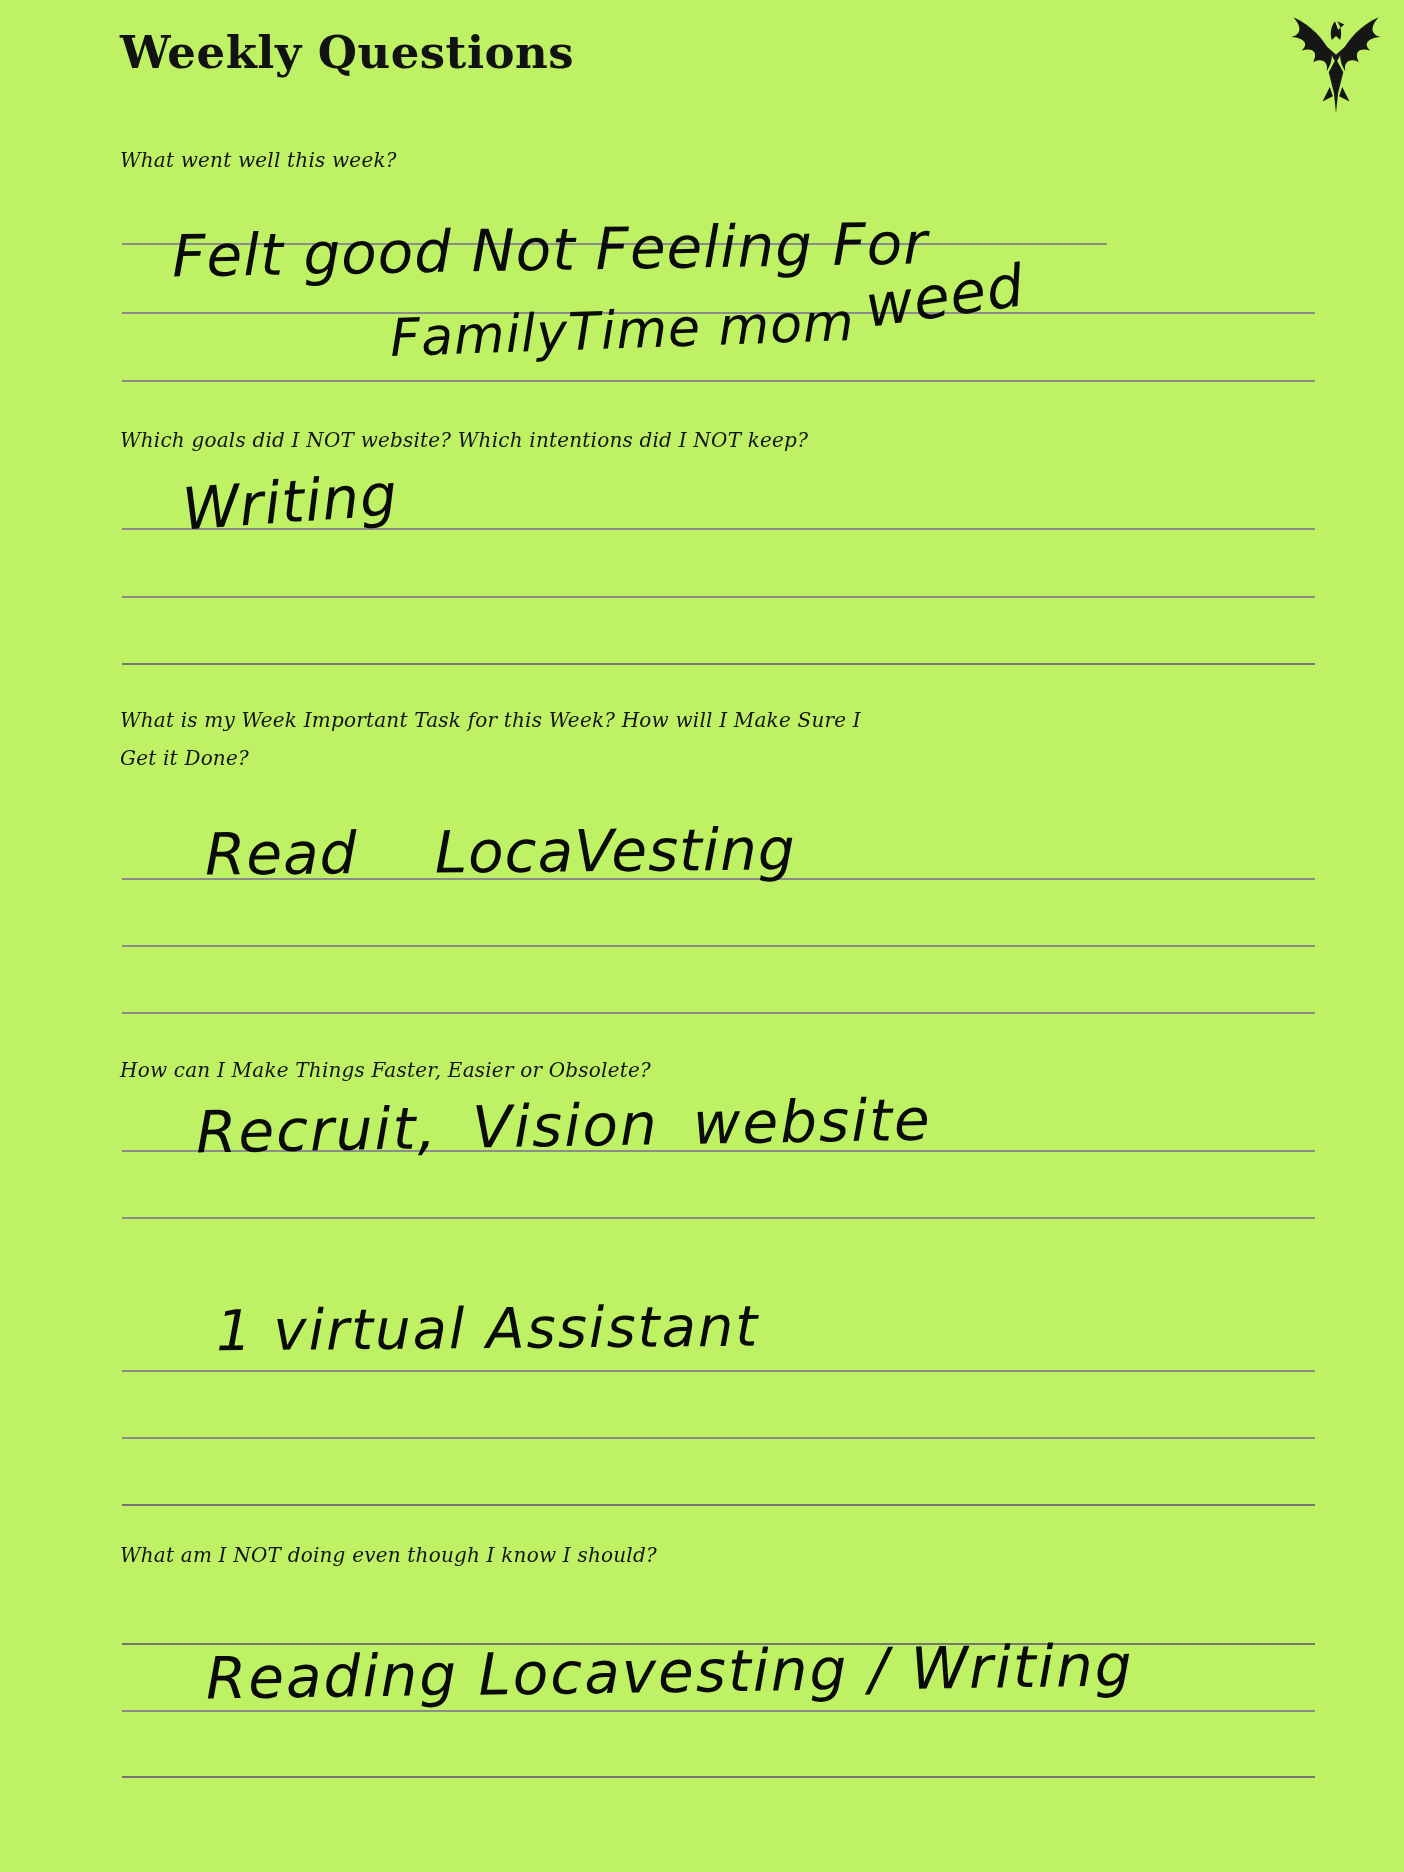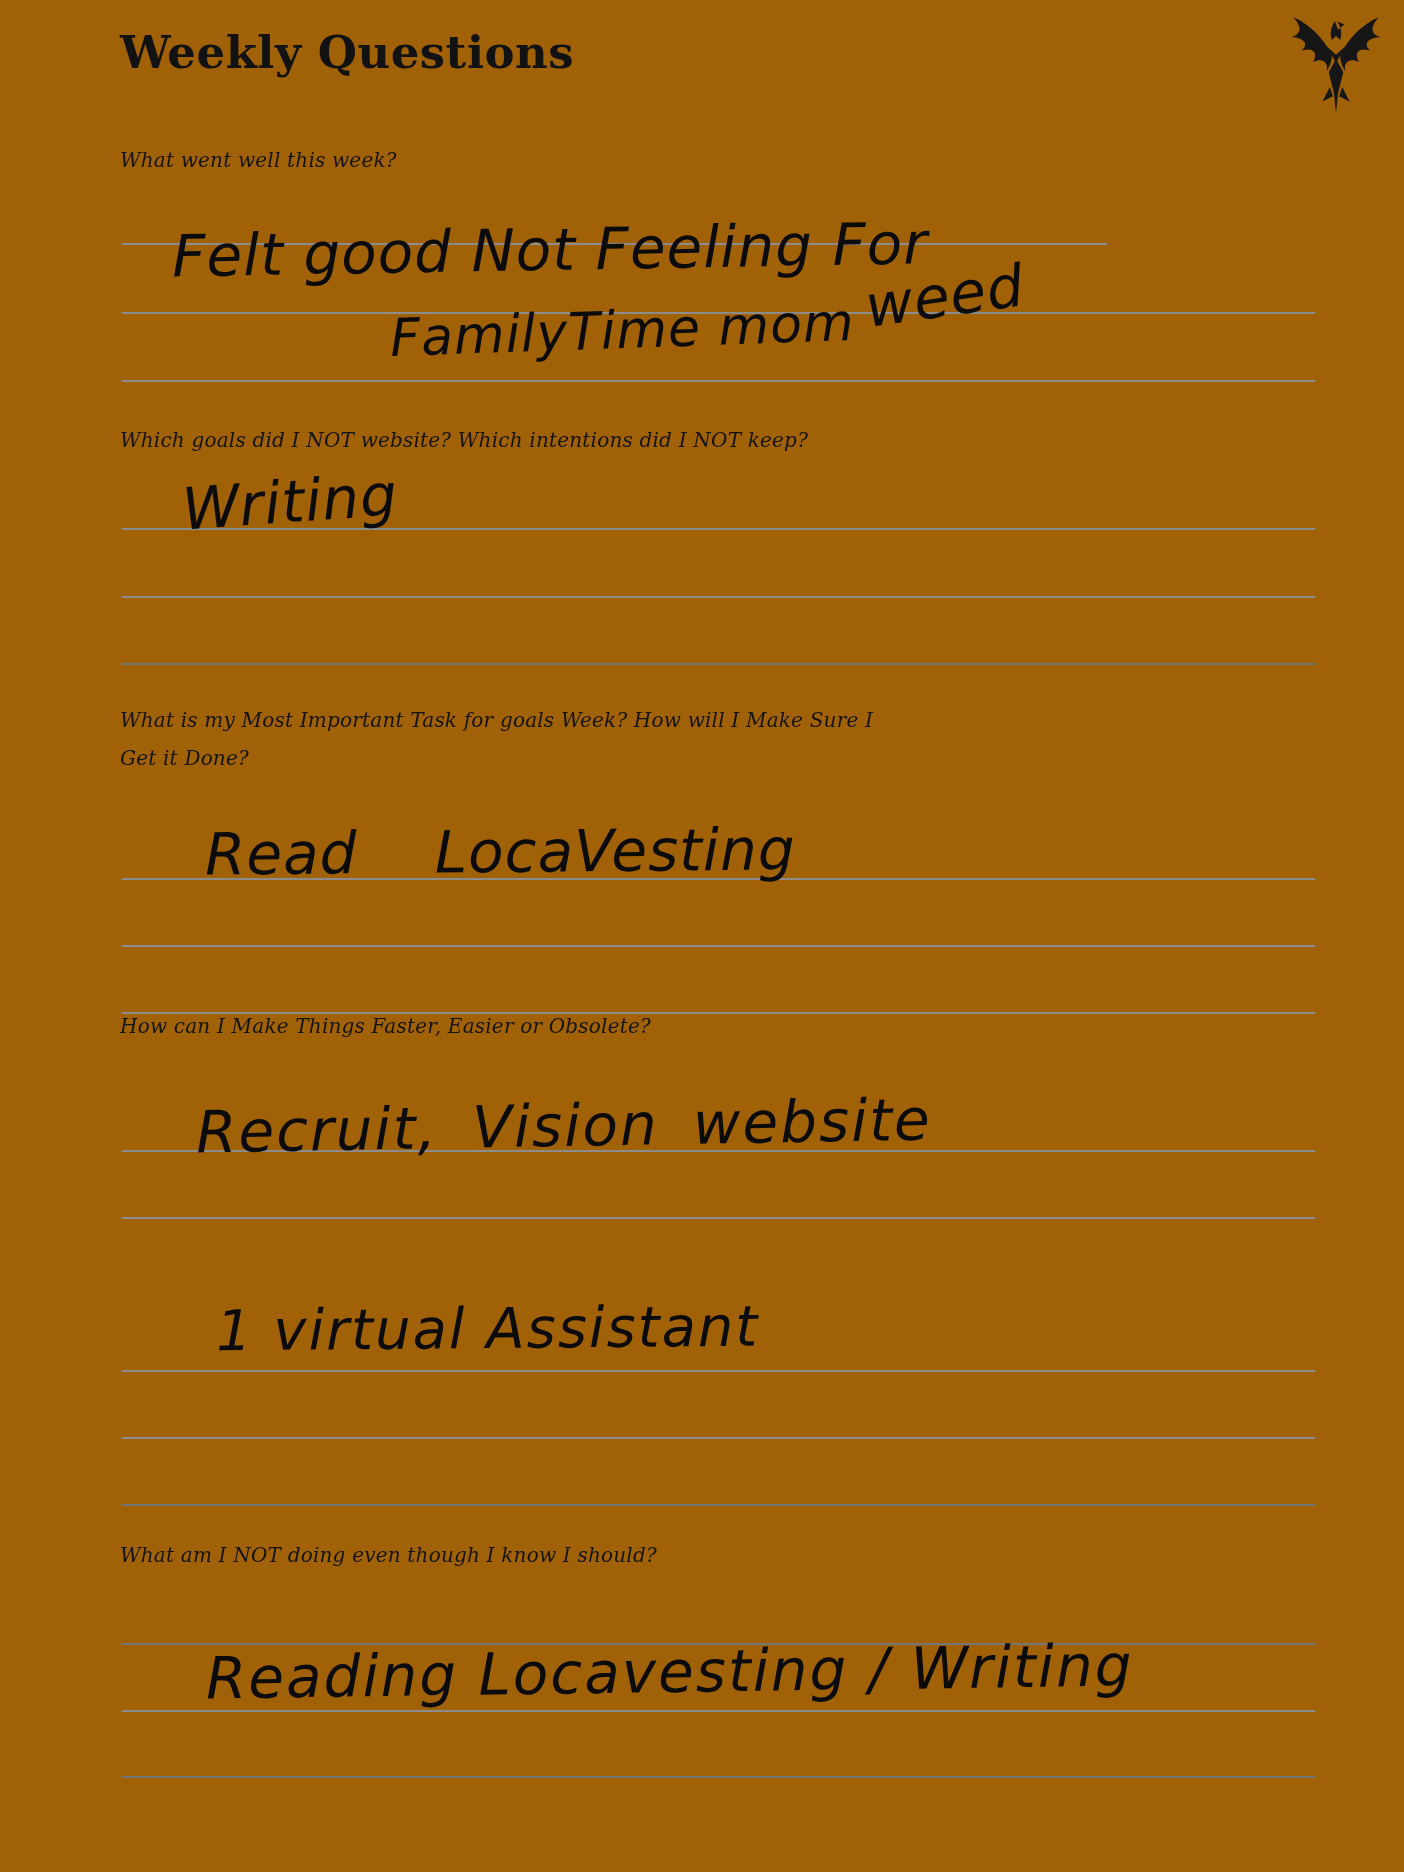--- a/index.html
+++ b/index.html
@@ -1,20 +1,20 @@
 <!DOCTYPE html>
 <html><head>
 <meta charset="utf-8">
 <style>
   html,body{margin:0;padding:0;background:#ffffff;}
   .page{
     position:relative;
     width:1404px;
     height:1872px;
-    background:#a16207;
+    background:#bef264;
     overflow:hidden;
     font-family:"DejaVu Serif", serif;
     color:#121212;
   }
   .title{
     position:absolute;
     left:120px; top:26px;
     margin:0;
     font-family:"DejaVu Serif", serif;
     font-weight:bold;
@@ -93,30 +93,30 @@
   <span class="hw" style="left:390px; top:300px; font-size:52px; transform:rotate(-2deg);">FamilyTime mom</span>
 
   <div class="q" style="top:428px">Which goals did I NOT website? Which intentions did I NOT keep?</div>
 
   <div class="rule" style="top:528px"></div>
   <div class="rule" style="top:596px"></div>
   <div class="rule dark" style="top:663px"></div>
 
   <span class="hw" style="left:182px; top:468px; font-size:58px; transform:rotate(-4deg);">Writing</span>
 
-  <div class="q" style="top:708px">What is my Most Important Task for goals Week? How will I Make Sure I</div>
+  <div class="q" style="top:708px">What is my Week Important Task for this Week? How will I Make Sure I</div>
   <div class="q" style="top:746px">Get it Done?</div>
 
   <div class="rule" style="top:878px"></div>
   <div class="rule" style="top:945px"></div>
   <div class="rule" style="top:1012px"></div>
 
   <span class="hw" style="left:205px; top:818px; font-size:58px; word-spacing:58px; transform:rotate(-0.5deg);">Read LocaVesting</span>
 
-  <div class="q" style="top:1014px">How can I Make Things Faster, Easier or Obsolete?</div>
+  <div class="q" style="top:1058px">How can I Make Things Faster, Easier or Obsolete?</div>
 
   <div class="rule" style="top:1150px"></div>
   <div class="rule" style="top:1217px"></div>
 
   <span class="hw" style="left:196px; top:1092px; font-size:58px; letter-spacing:2px; word-spacing:14px; transform:rotate(-1deg);">Recruit, Vision website</span>
 
 
   <div class="rule" style="top:1370px"></div>
   <div class="rule" style="top:1437px"></div>
   <div class="rule dark" style="top:1504px"></div>

